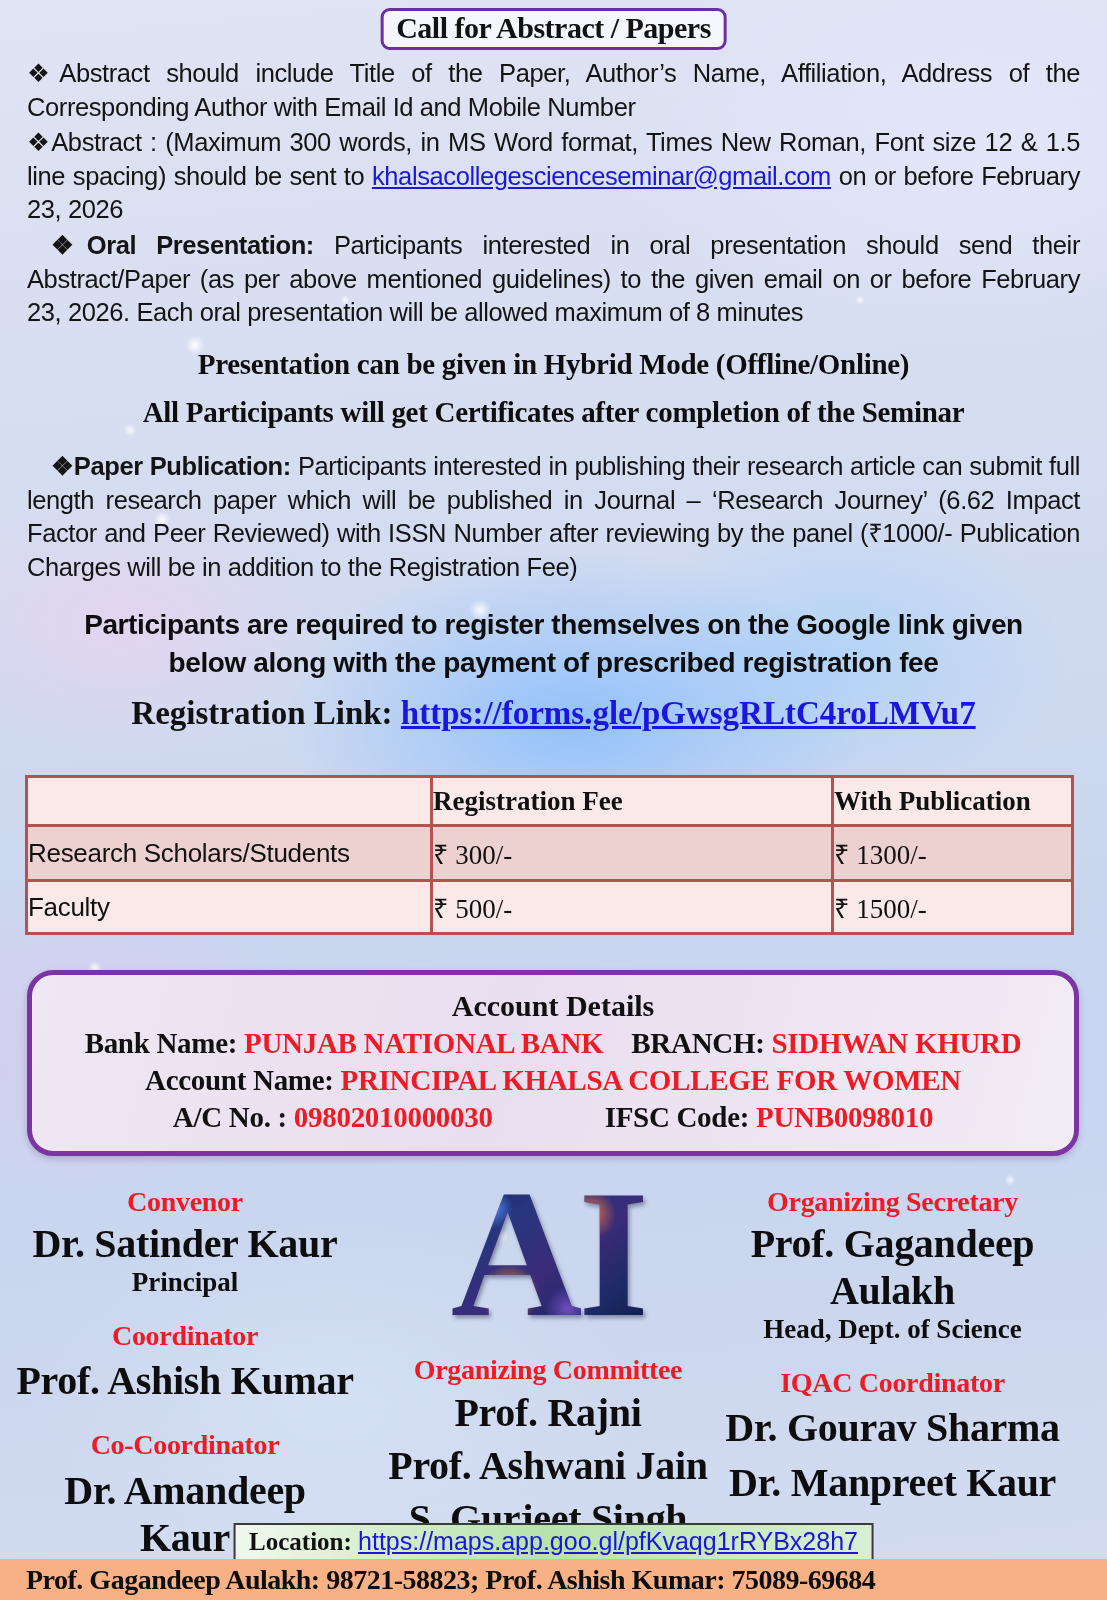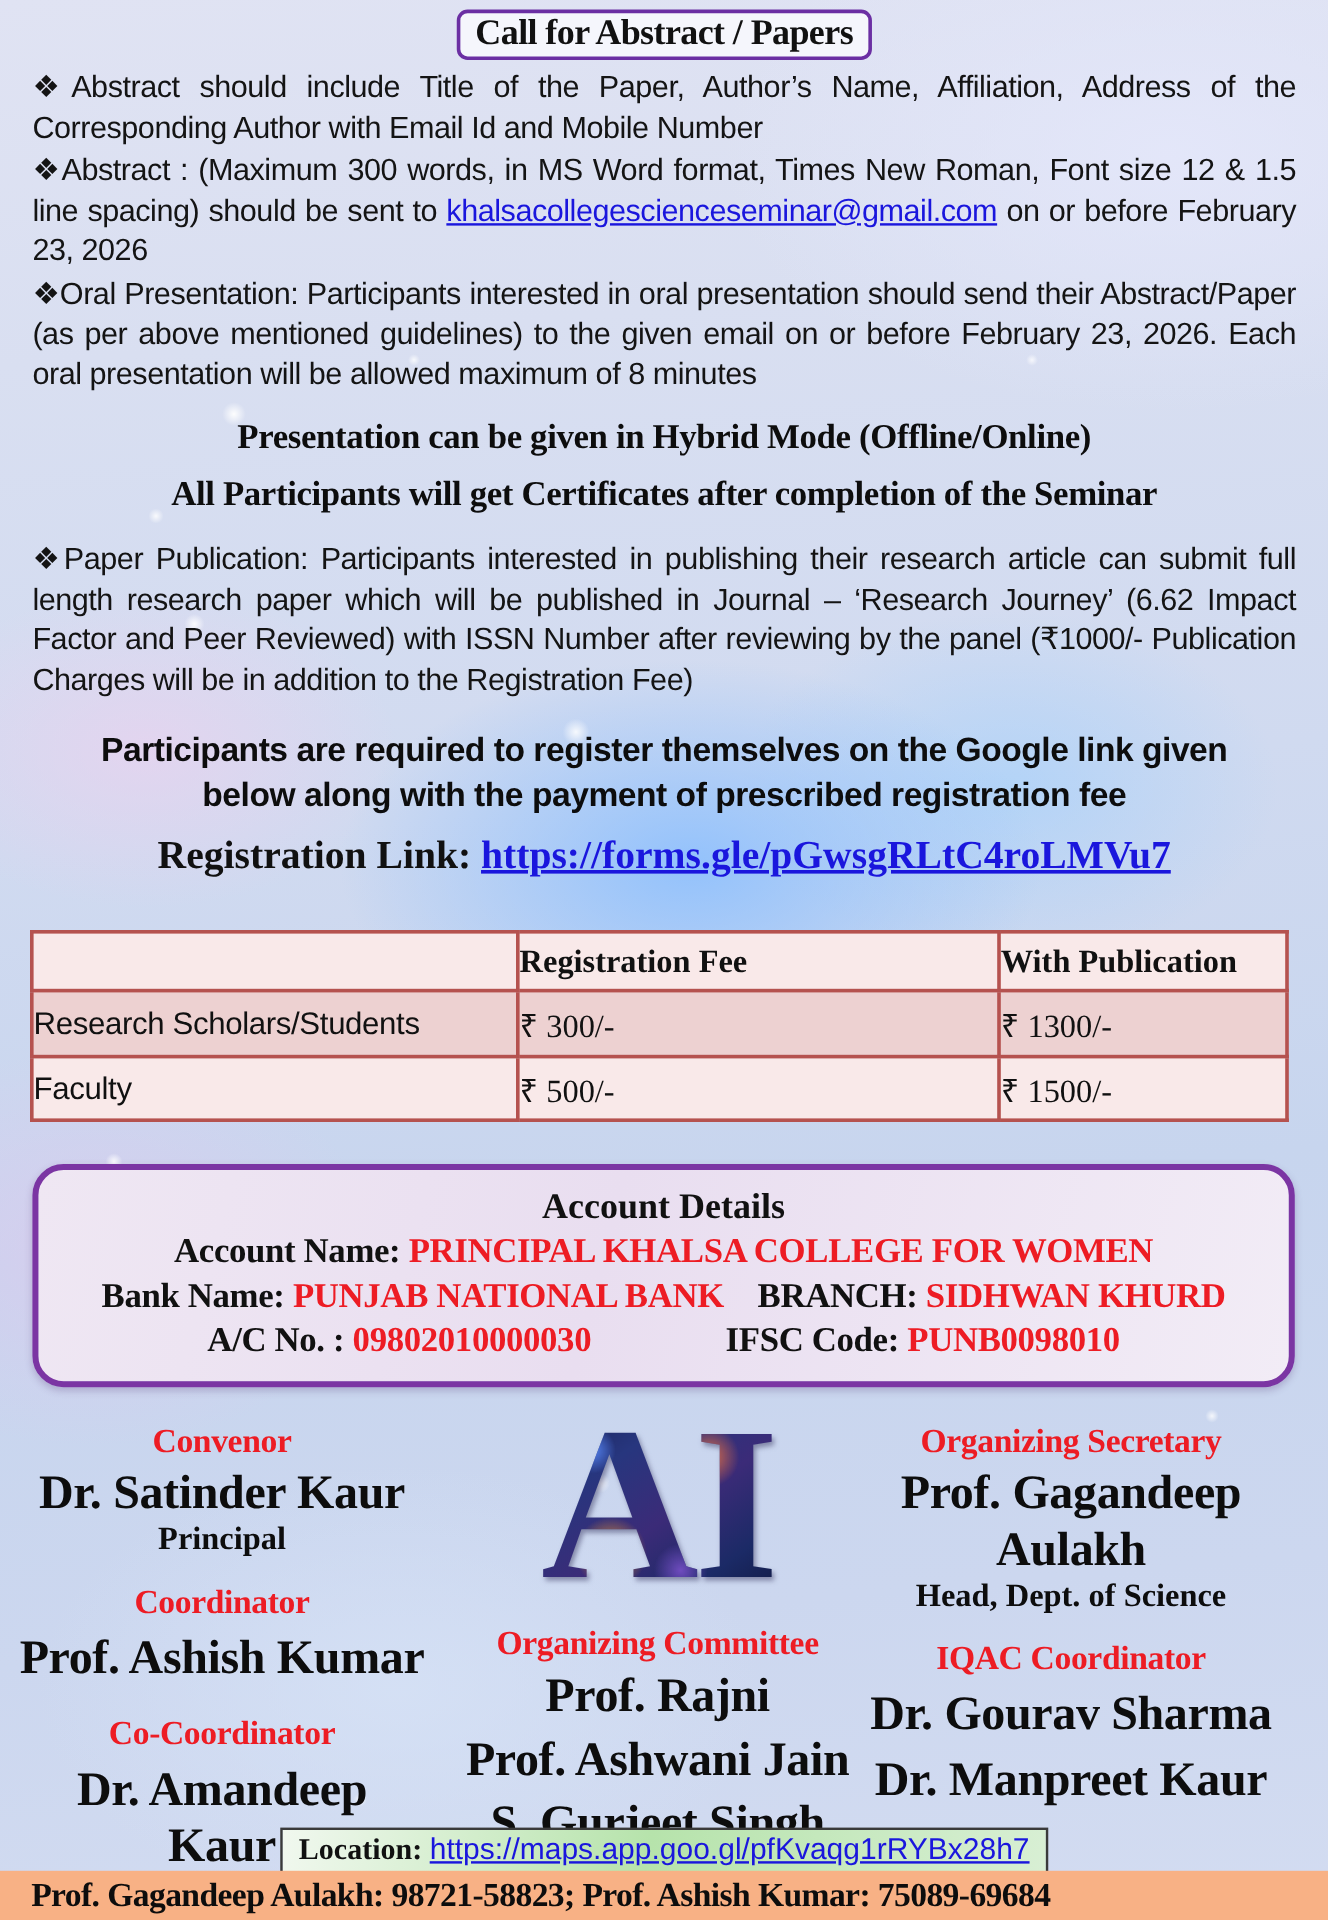--- a/index.html
+++ b/index.html
@@ -43,21 +43,21 @@
     background:rgba(252,252,255,.75);
     padding:0 13px 2px 13px;
   }
   .title-box .t{font-family:"Liberation Serif",serif;font-weight:bold;font-size:30px;letter-spacing:-0.5px;}
 
   .body-p{
     left:27px;width:1053px;margin:0;
     font-size:25.5px;line-height:33.5px;letter-spacing:-0.4px;
     text-align:justify;color:#141414;
   }
-  .body-p .lead{font-weight:normal;}
+  .body-p .lead{font-weight:bold;margin-left:24px;}
   a.blue-link{color:#1a16dd;text-decoration:underline;cursor:pointer;}
 
   .center-head{
     left:0;width:1107px;text-align:center;margin:0;
     font-family:"Liberation Serif",serif;font-weight:bold;font-size:29px;color:#0d0d0d;
     letter-spacing:-0.3px;
   }
   .note{
     left:53px;width:1001px;text-align:center;margin:0;
     font-weight:bold;font-size:28px;line-height:38px;letter-spacing:-0.4px;color:#0d0d0d;
@@ -184,24 +184,24 @@
       <td><span class="cat-text">Faculty</span></td>
       <td><span class="fee-text">₹ 500/-</span></td>
       <td><span class="fee-text">₹ 1500/-</span></td>
     </tr>
   </tbody>
     </table>
 
   <div class="abs account-box serif">
     <div class="hd">Account Details</div>
     <div class="acc-line">
+      <span>Bank Name: </span><span class="red">PUNJAB NATIONAL BANK</span><span class="gap-l">BRANCH: </span><span class="red">SIDHWAN KHURD</span>
+    </div>
+    <div class="acc-line">
       <span>Account Name: </span><span class="red">PRINCIPAL KHALSA COLLEGE FOR WOMEN</span>
-    </div>
-    <div class="acc-line">
-      <span>Bank Name: </span><span class="red">PUNJAB NATIONAL BANK</span><span class="gap-l">BRANCH: </span><span class="red">SIDHWAN KHURD</span>
     </div>
     <div class="acc-line acc-flex">
       <span><span>A/C No. : </span><span class="red">09802010000030</span></span>
       <span><span>IFSC Code: </span><span class="red">PUNB0098010</span></span>
     </div>
   </div>
 
   <div class="abs col-left">
     <div class="role">Convenor</div>
     <div class="pname" style="margin-top:2px">Dr. Satinder Kaur</div>

